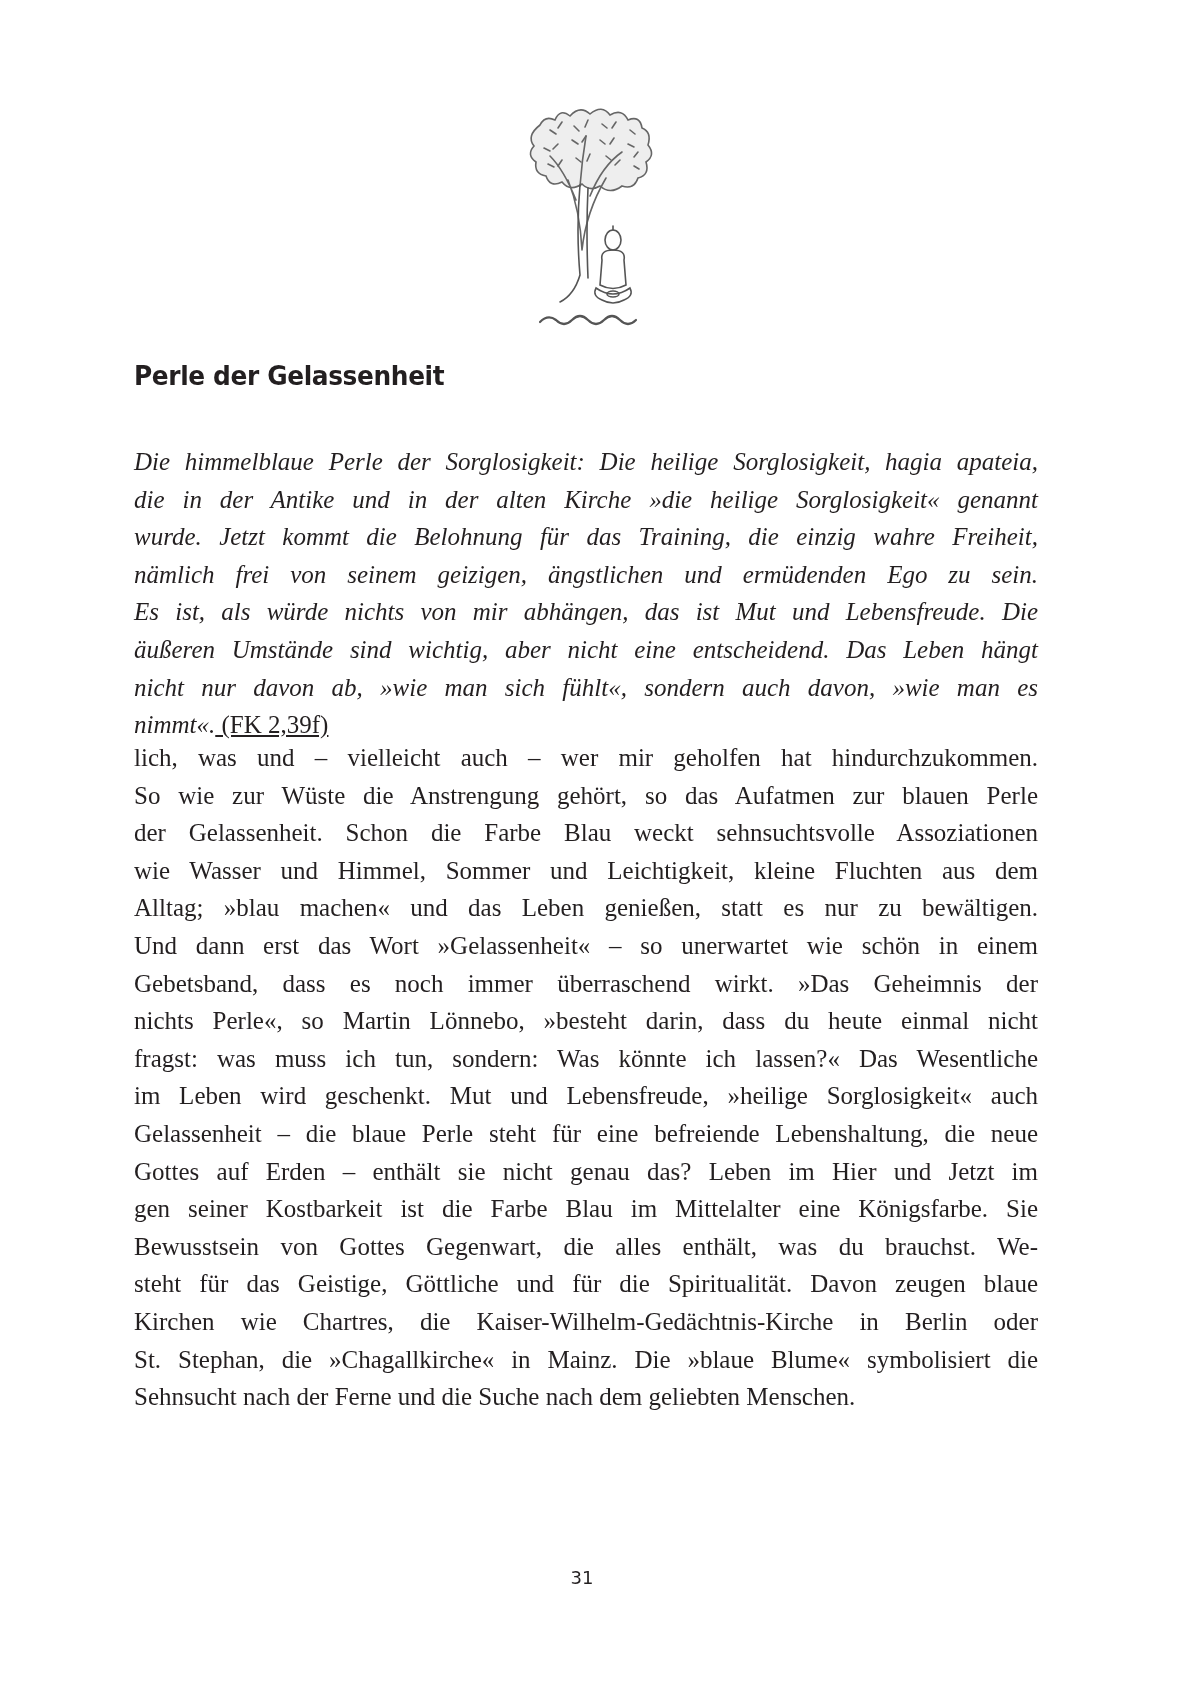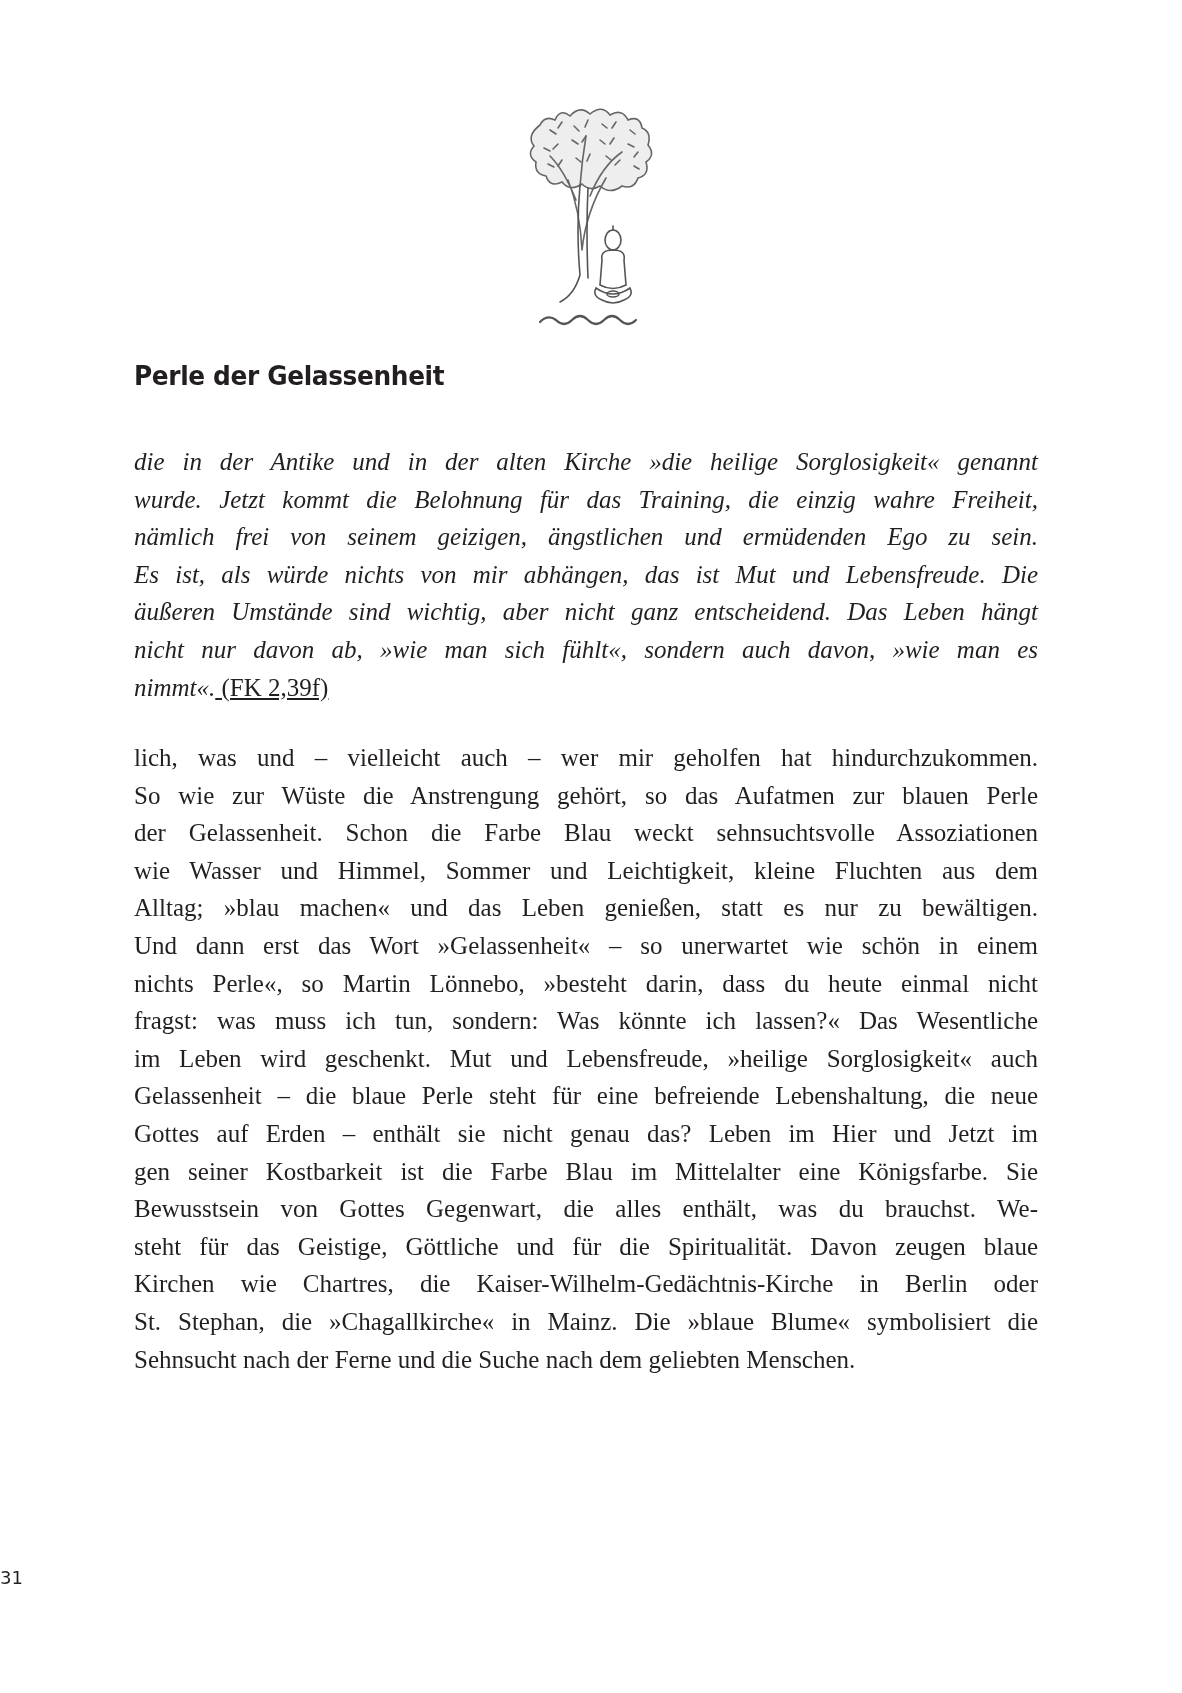--- a/index.html
+++ b/index.html
@@ -16,21 +16,21 @@
     display: block; height: 37.6px; line-height: 37.6px; white-space: nowrap;
     font-family: "Liberation Serif", serif; font-size: 25px; color: #231f20;
     text-align: justify; text-align-last: justify;
   }
   .line.last { text-align-last: left; }
   .quote .line { font-style: italic; }
   .quote { top: 443px; }
   .body { top: 739px; }
   .src { font-style: normal; text-decoration: underline; }
   .page-number {
-    position: absolute; left: 0; width: 1164px; top: 1567px; text-align: left;
+    position: absolute; left: 0; width: 1164px; top: 1567px; text-align: center;
     font-family: "DejaVu Sans", sans-serif; font-size: 18px; color: #231f20;
   }
 </style>
 </head>
 <body>
 
 <div class="illustration">
   <svg width="160" height="230" viewBox="0 0 160 230" fill="none" stroke="#555" stroke-width="1.6" stroke-linecap="round">
     <g stroke="#666">
       <path d="M30 25 Q35 15 45 20 Q50 8 60 16 Q70 5 80 14 Q92 4 100 15 Q112 8 118 20 Q130 15 132 28 Q142 32 138 45 Q146 55 136 62 Q140 75 128 78 Q124 90 112 86 Q100 95 90 86 Q80 92 72 84 Q60 92 52 82 Q40 88 36 76 Q24 74 26 62 Q16 55 24 46 Q16 36 30 25 Z" fill="#eee"></path>
@@ -45,36 +45,38 @@
       <path d="M86 188 Q103 200 120 188 Q124 196 114 200 Q103 206 92 200 Q82 196 86 188 Z"></path>
       <ellipse cx="103" cy="194" rx="6" ry="3"></ellipse>
     </g>
     <path d="M30 222 Q38 214 46 220 Q54 228 62 220 Q70 212 78 220 Q86 228 94 220 Q102 212 110 220 Q118 228 126 220" stroke-width="2.2"></path>
   </svg>
 </div>
 
 <h1 class="heading">Perle der Gelassenheit</h1>
 
 <div class="block quote">
+  <span class="line">Die himmelblaue Perle der Sorglosigkeit: Die heilige Sorglosigkeit, hagia apateia,</span>
   <span class="line">die in der Antike und in der alten Kirche »die heilige Sorglosigkeit« genannt</span>
   <span class="line">wurde. Jetzt kommt die Belohnung für das Training, die einzig wahre Freiheit,</span>
   <span class="line">nämlich frei von seinem geizigen, ängstlichen und ermüdenden Ego zu sein.</span>
   <span class="line">Es ist, als würde nichts von mir abhängen, das ist Mut und Lebensfreude. Die</span>
-  <span class="line">äußeren Umstände sind wichtig, aber nicht ganz entscheidend. Das Leben hängt</span>
+  <span class="line">äußeren Umstände sind wichtig, aber nicht eine entscheidend. Das Leben hängt</span>
   <span class="line">nicht nur davon ab, »wie man sich fühlt«, sondern auch davon, »wie man es</span>
   <span class="line last"><span>nimmt«.</span><span class="src"> (FK 2,39f)</span></span>
 </div>
 
 <div class="block body">
   <span class="line">lich, was und – vielleicht auch – wer mir geholfen hat hindurchzukommen.</span>
   <span class="line">So wie zur Wüste die Anstrengung gehört, so das Aufatmen zur blauen Perle</span>
   <span class="line">der Gelassenheit. Schon die Farbe Blau weckt sehnsuchtsvolle Assoziationen</span>
   <span class="line">wie Wasser und Himmel, Sommer und Leichtigkeit, kleine Fluchten aus dem</span>
   <span class="line">Alltag; »blau machen« und das Leben genießen, statt es nur zu bewältigen.</span>
   <span class="line">Und dann erst das Wort »Gelassenheit« – so unerwartet wie schön in einem</span>
+  <span class="line">Gebetsband, dass es noch immer überraschend wirkt. »Das Geheimnis der</span>
   <span class="line">nichts Perle«, so Martin Lönnebo, »besteht darin, dass du heute einmal nicht</span>
   <span class="line">fragst: was muss ich tun, sondern: Was könnte ich lassen?« Das Wesentliche</span>
   <span class="line">im Leben wird geschenkt. Mut und Lebensfreude, »heilige Sorglosigkeit« auch</span>
   <span class="line">Gelassenheit – die blaue Perle steht für eine befreiende Lebenshaltung, die neue</span>
   <span class="line">Gottes auf Erden – enthält sie nicht genau das? Leben im Hier und Jetzt im</span>
   <span class="line">gen seiner Kostbarkeit ist die Farbe Blau im Mittelalter eine Königsfarbe. Sie</span>
   <span class="line">Bewusstsein von Gottes Gegenwart, die alles enthält, was du brauchst. We-</span>
   <span class="line">steht für das Geistige, Göttliche und für die Spiritualität. Davon zeugen blaue</span>
   <span class="line">Kirchen wie Chartres, die Kaiser-Wilhelm-Gedächtnis-Kirche in Berlin oder</span>
   <span class="line">St. Stephan, die »Chagallkirche« in Mainz. Die »blaue Blume« symbolisiert die</span>

